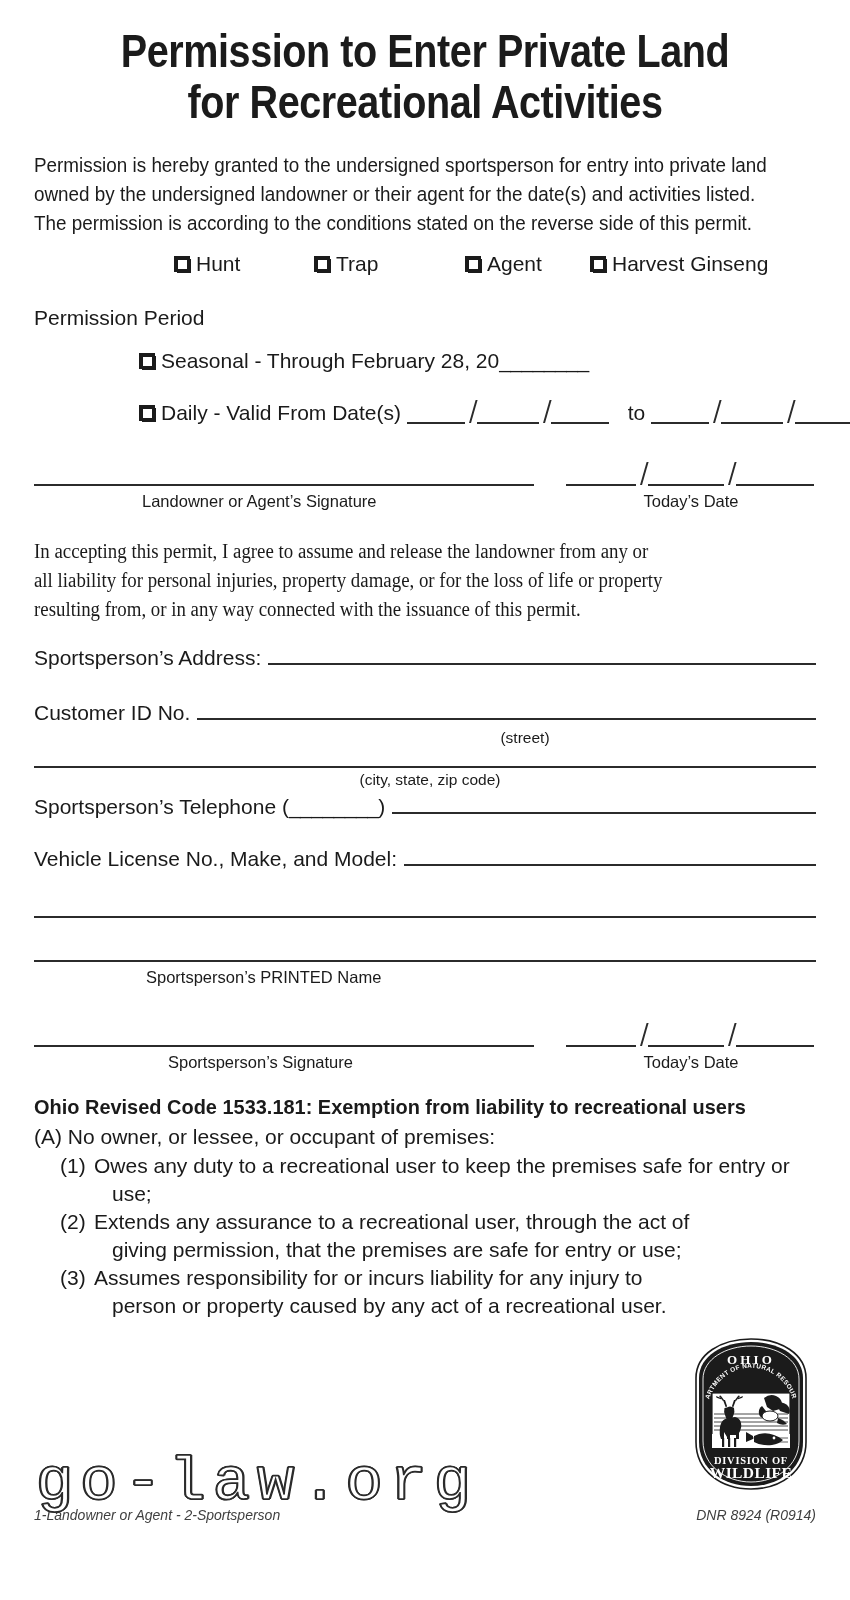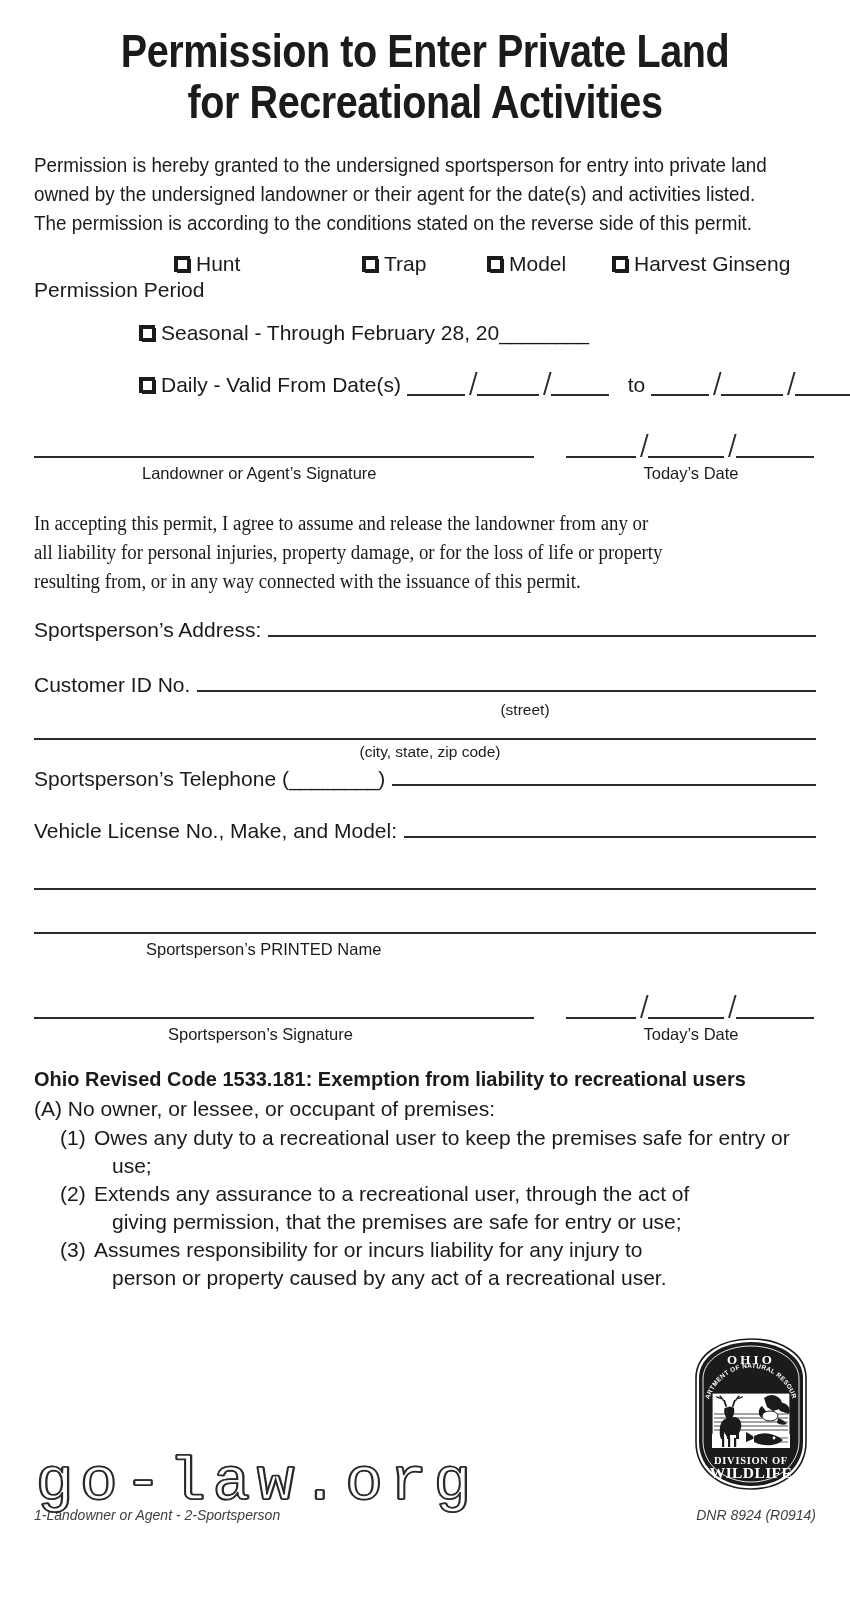--- a/index.html
+++ b/index.html
@@ -79,26 +79,26 @@
   
   .activity-row {
     margin-top: 14px;
     font-size: 21px;
     line-height: 26px;
     display: flex;
     padding-left: 140px;
   }
   .activity-row .act { white-space: nowrap; }
   .act-hunt { width: 140px; }
-  .act-trap { width: 125px; margin-left: 48px; }
+  .act-trap { width: 151px; }
   .act-fish { width: 125px; }
 
   
   .pp-label {
-    margin-top: 0;
+    margin-top: 28px;
     font-size: 21px;
     line-height: 26px;
   }
   .pp-opt {
     font-size: 21px;
     line-height: 26px;
     padding-left: 105px;
     white-space: nowrap;
   }
   .pp-seasonal { margin-top: 17px; }
@@ -260,21 +260,21 @@
   </div>
 
   <div class="activity-row">
     <span class="act act-hunt">
       <span class="cb"><i></i></span><span>Hunt</span>
     </span>
     <span class="act act-trap">
       <span class="cb"><i></i></span><span>Trap</span>
     </span>
     <span class="act act-fish">
-      <span class="cb"><i></i></span><span>Model</span>
+      <span class="cb"><i></i></span><span>Agent</span>
     </span>
     <span class="act act-ginseng">
       <span class="cb"><i></i></span><span>Harvest Ginseng</span>
     </span>
   </div>
 
   <div class="pp-label">Permission Period</div>
 
   <div class="pp-opt pp-seasonal">
     <span class="cb"><i></i></span><span>Seasonal - Through February 28, 20</span><span class="blank">________</span>

